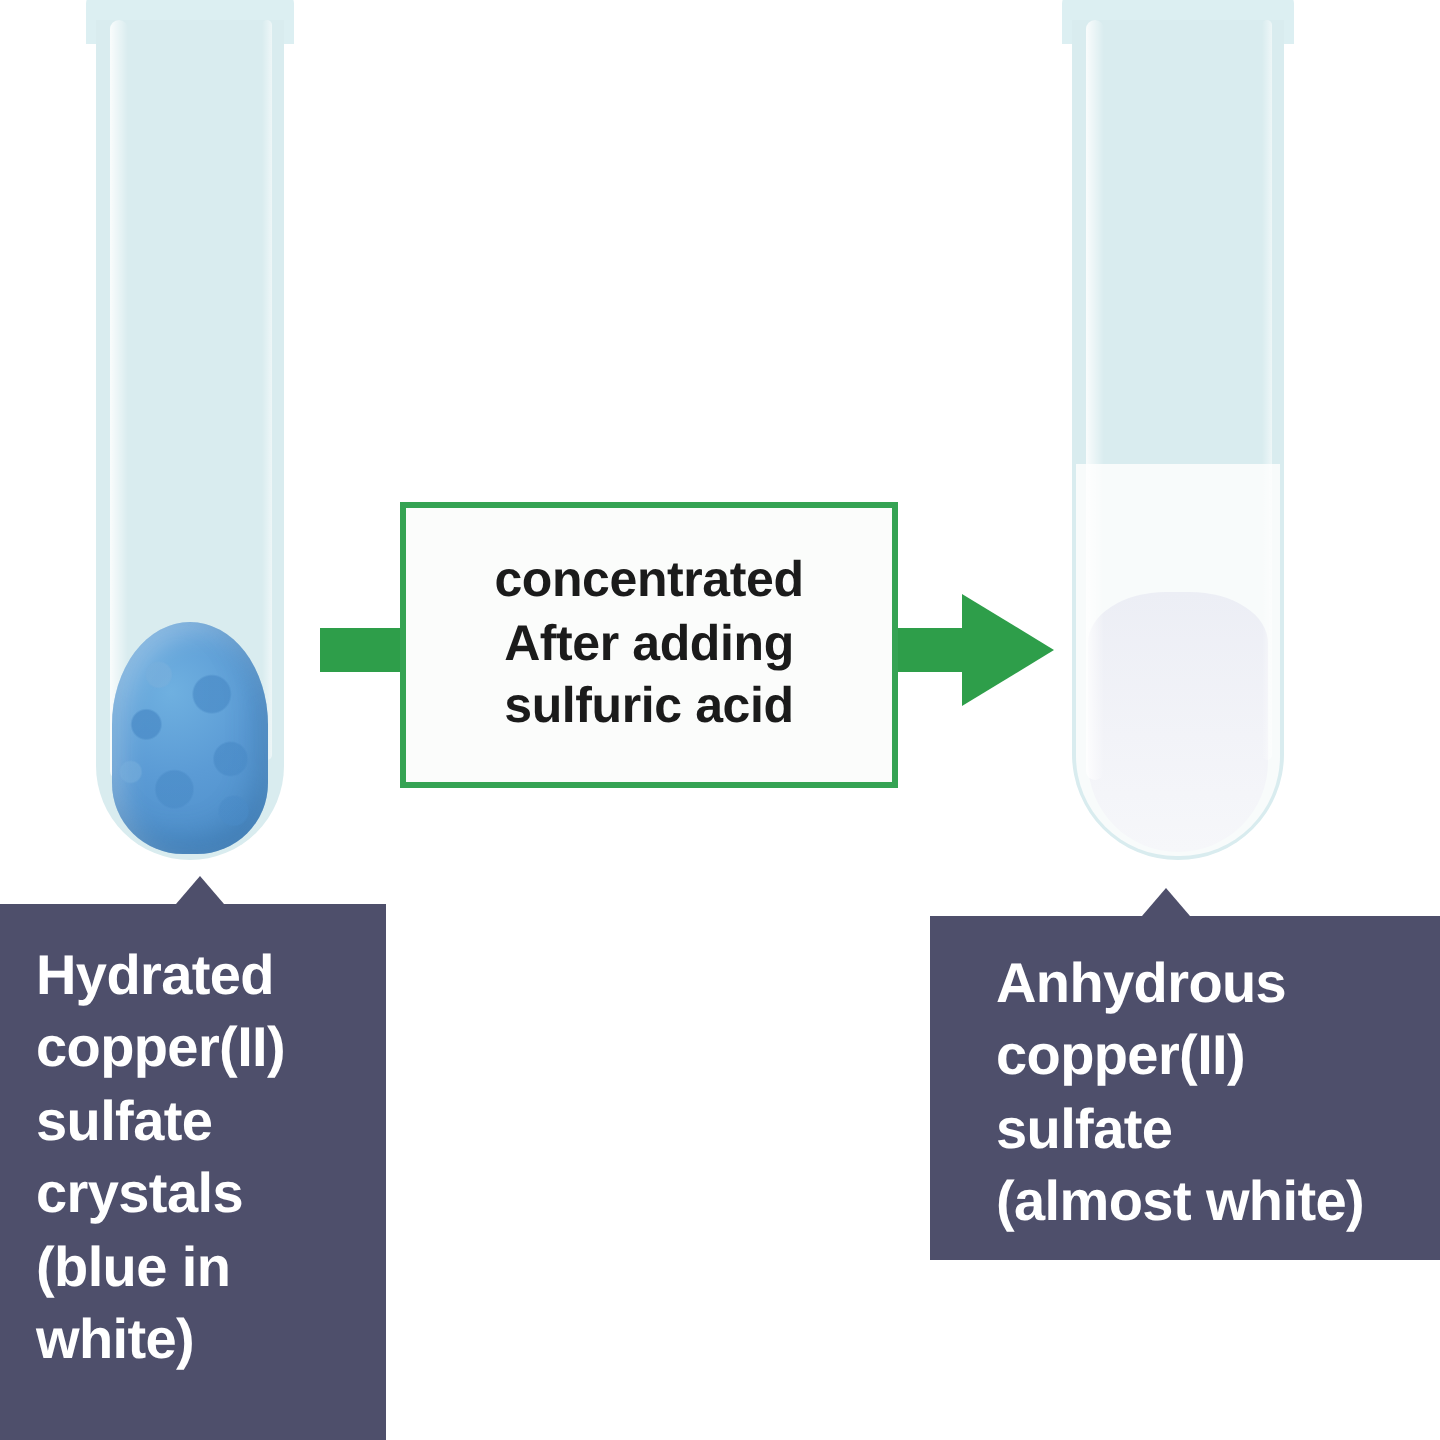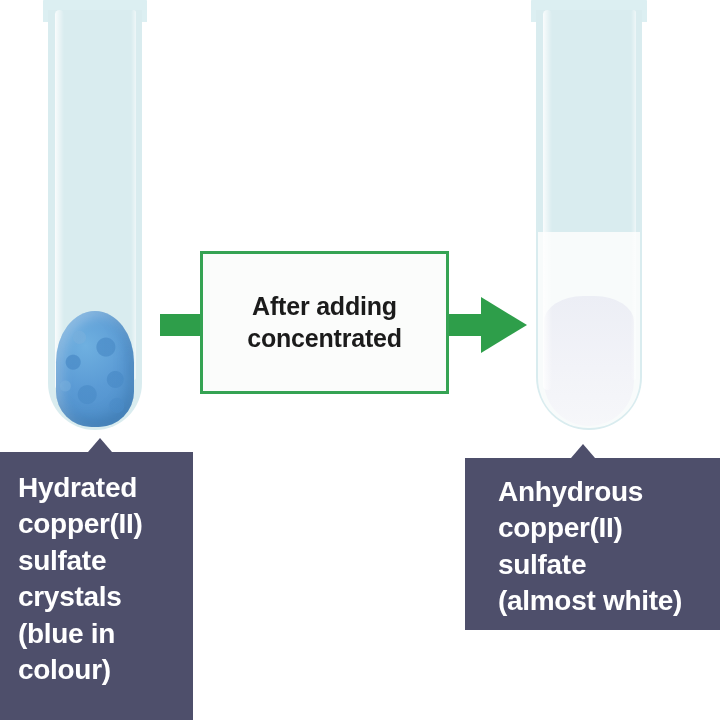--- a/index.html
+++ b/index.html
@@ -215,32 +215,33 @@
       <div class="tube-gloss"></div>
       <div class="tube-gloss-r"></div>
     </div>
   </div>
 
   <div id="arrow-shaft-left"></div>
   <div id="arrow-shaft-right"></div>
   <div id="arrow-head"></div>
 
   <div id="reaction-box">
+    <div class="line">concentrated</div>
     <div class="line">After adding</div>
-    <div class="line">concentrated</div>
+    <div class="line">sulfuric acid</div>
   </div>
 
   <div class="callout" id="label-left">
     <div class="callout-tail"></div>
     <div class="callout-text">Hydrated
 copper(II)
 sulfate
 crystals
 (blue in
-colour)</div>
+white)</div>
   </div>
 
   <div class="callout" id="label-right">
     <div class="callout-tail"></div>
     <div class="callout-text">Anhydrous
 copper(II)
 sulfate
 (almost white)</div>
   </div>
 

